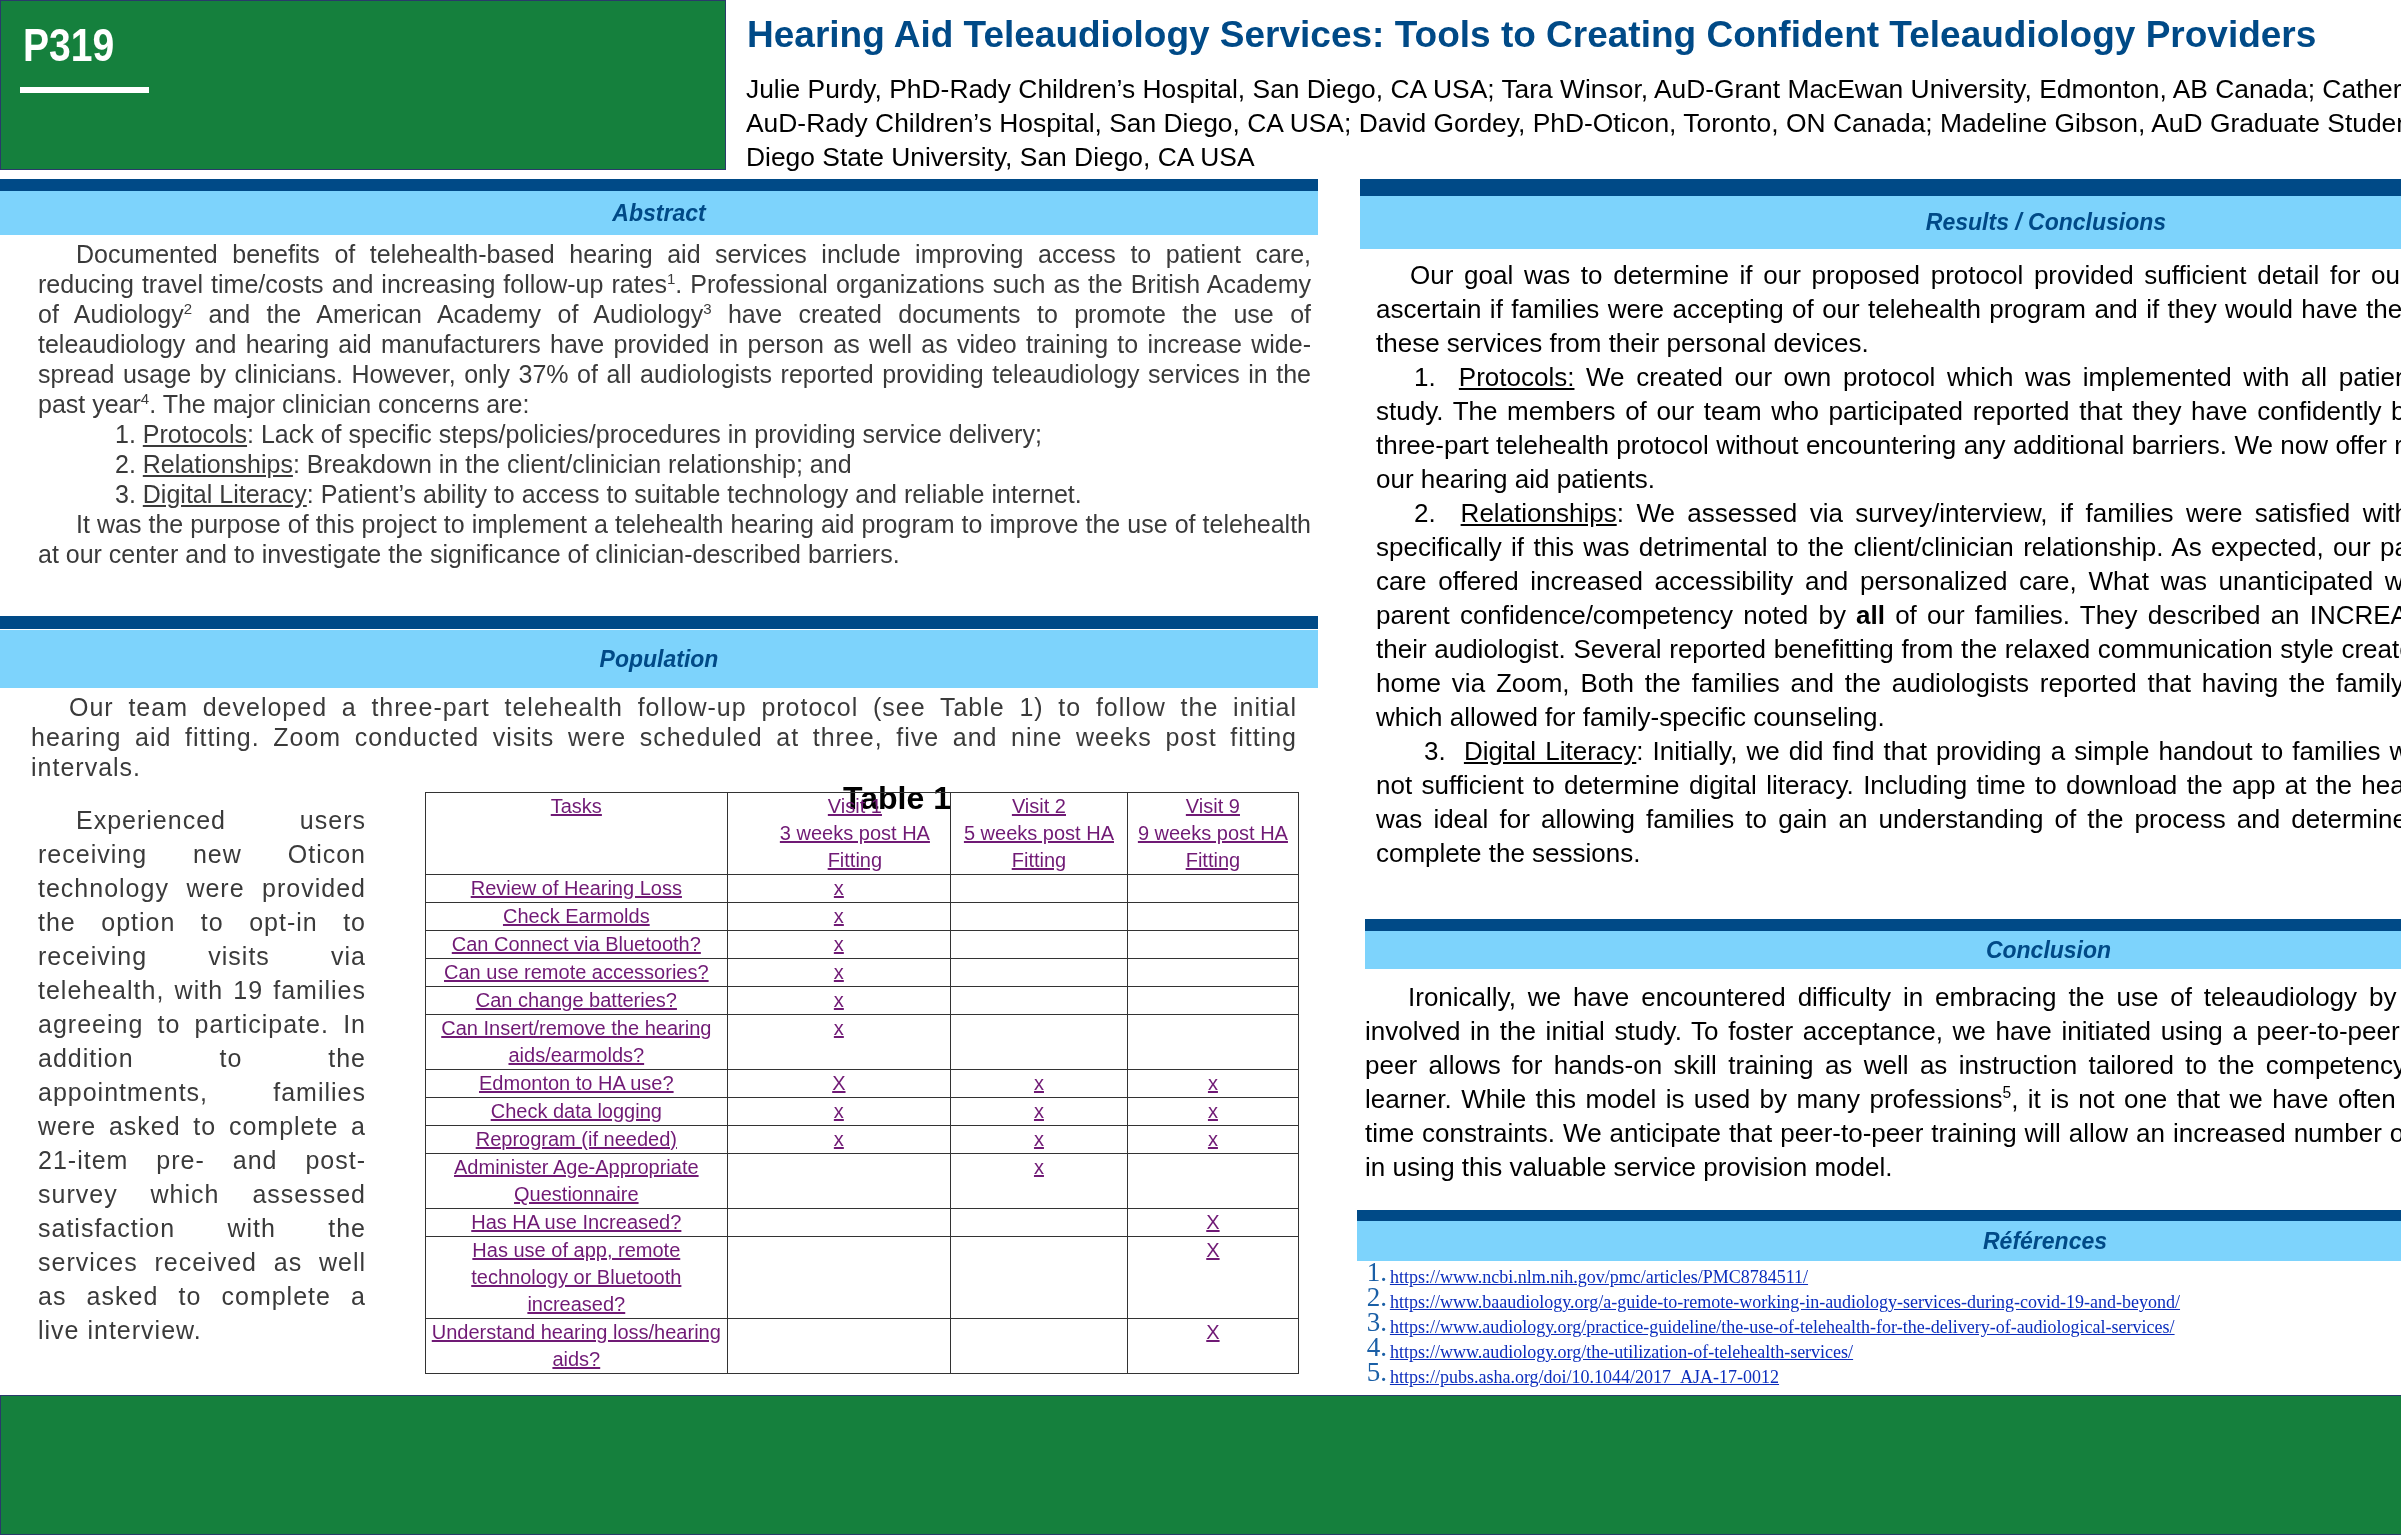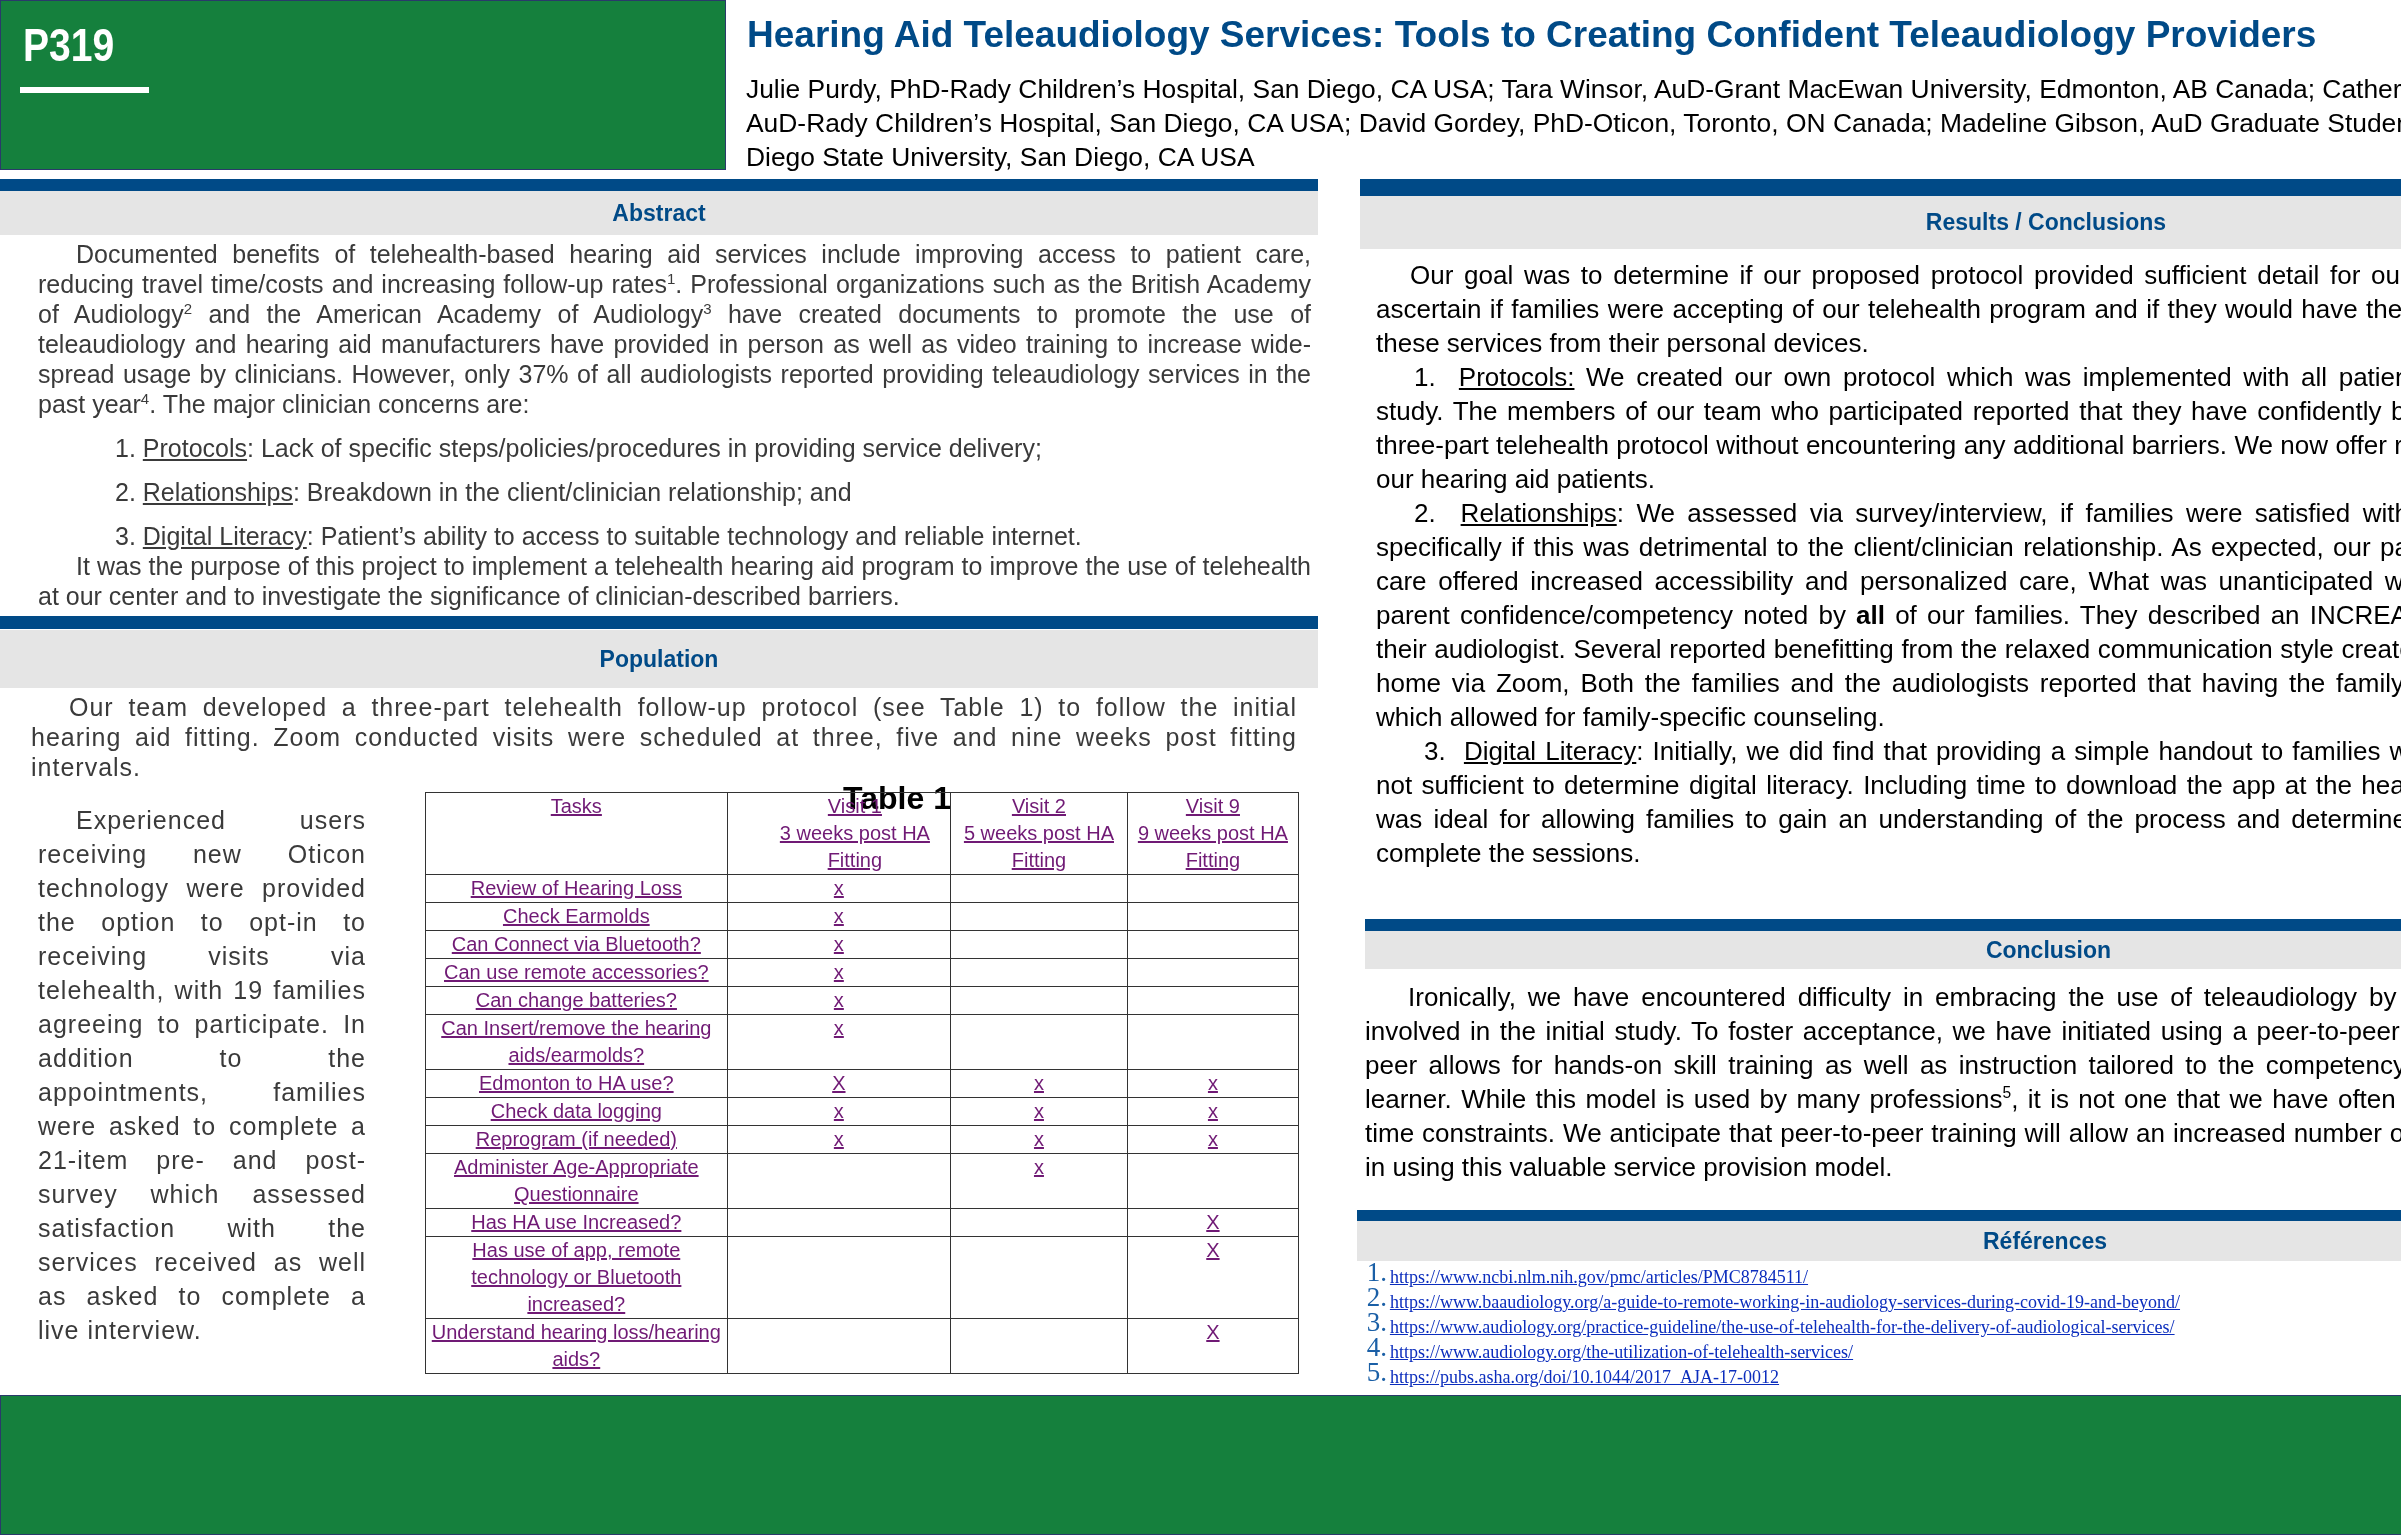--- a/index.html
+++ b/index.html
@@ -3,25 +3,25 @@
 <meta charset="utf-8">
 <style>
   html, body { margin:0; padding:0; background:#ffffff; }
   body { width:2732px; height:1537px; position:relative; overflow:hidden; font-family:"Liberation Sans", sans-serif; color:#000; }
   .abs { position:absolute; }
   .red-box { background:#15803d; border:1.4px solid #2a3a6a; box-sizing:border-box; }
   .poster-id { left:21.6px; top:17px; color:#fff; font-weight:bold; font-size:46px; font-family:"Liberation Sans", sans-serif; transform:scaleX(0.85); transform-origin:left; }
   .title { left:747px; top:14.4px; font-size:37px; font-weight:bold; color:#004a87; white-space:nowrap; }
   .authors { left:746px; top:72px; width:1796px; font-size:26.4px; line-height:34px; color:#000; }
   .bluebar { background:#004a87; }
-  .grayhead { background:#e5e5e5; display:flex; align-items:center; justify-content:center; color:#004a87; font-weight:bold; font-size:23px; }
+  .grayhead { background:#7dd3fc; display:flex; align-items:center; justify-content:center; color:#004a87; font-weight:bold; font-size:23px;font-style:italic; }
   .body-text { font-size:25px; line-height:30px; text-align:justify; color:#3a3a3a; }
   .body-text-black { font-size:26px; line-height:34px; text-align:justify; color:#000; }
   .indent { text-indent:38px; }
-  .list-item { padding-left:110px; text-indent:0;margin-top:14px; }
+  .list-item { padding-left:110px; text-indent:0; }
   .u { text-decoration:underline; }
   sup { font-size:0.6em; line-height:0; }
   table.t1 { border-collapse:collapse; font-size:20px; line-height:27px; color:#701a75;text-decoration:underline; }
   table.t1 td, table.t1 th { border:1.4px solid #333; text-align:center; vertical-align:top; font-weight:normal; padding:0 2.9px; }
   .t1-title { font-size:32px; font-weight:bold; text-align:center; }
   .ref-list { font-family:"Liberation Serif", serif; }
   .ref-item { display:flex; align-items:flex-end; height:25px; }
   .ref-num { color:#1a5fa6; font-size:27px; width:23px; text-align:right; margin-right:2.9px; }
   .ref-link { color:#0b2dbd; text-decoration:underline; font-size:18px; }
 </style>

